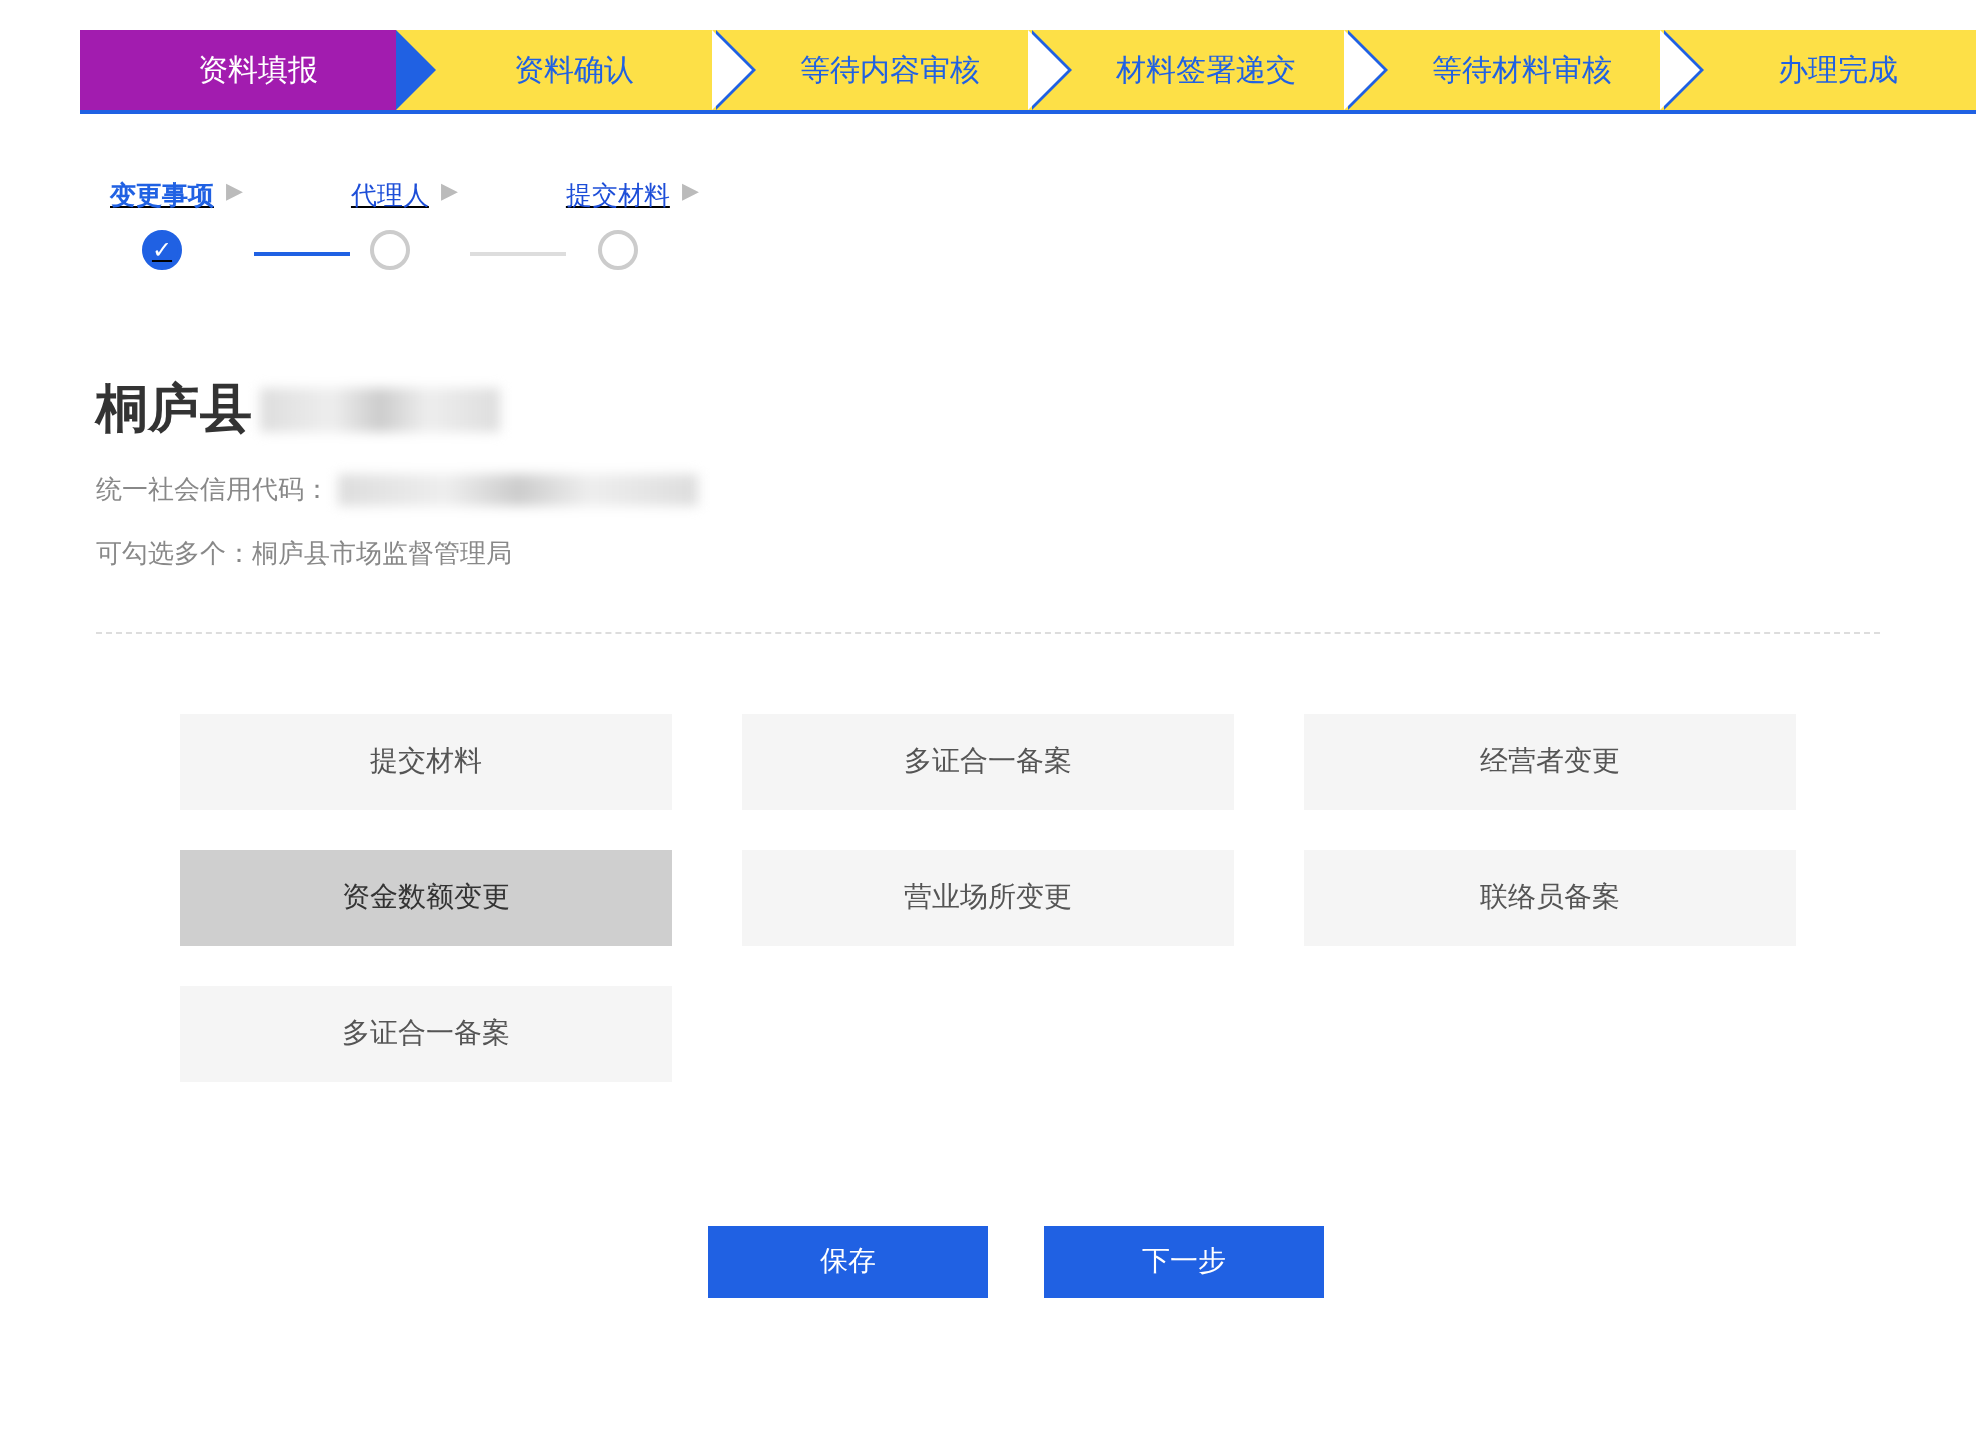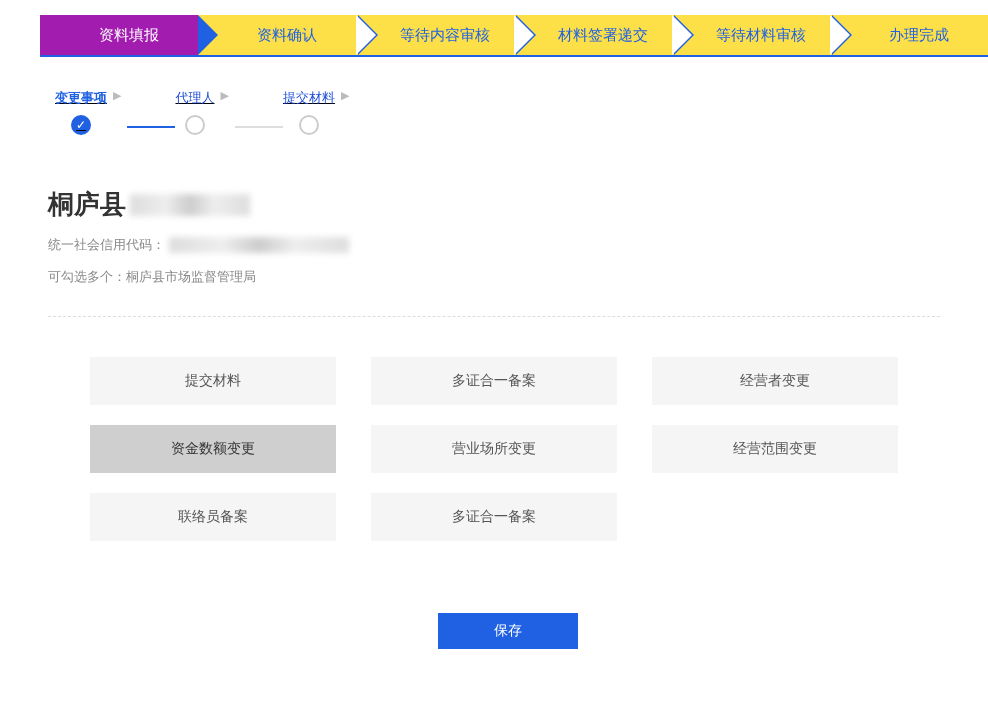--- a/index.html
+++ b/index.html
@@ -278,21 +278,21 @@
     </div>
   </div>
 
 
   <div class="options-grid">
     <div class="option-item">提交材料</div>
     <div class="option-item">多证合一备案</div>
     <div class="option-item">经营者变更</div>
     <div class="option-item selected">资金数额变更</div>
     <div class="option-item">营业场所变更</div>
-    <div class="option-item">经营范围变更</div>
     <div class="option-item">联络员备案</div>
     <div class="option-item">多证合一备案</div>
   </div>
 
   <div class="button-row">
     <button class="btn">保存</button>
+    <button class="btn">下一步</button>
   </div>
 </div>
 
 </body></html>

